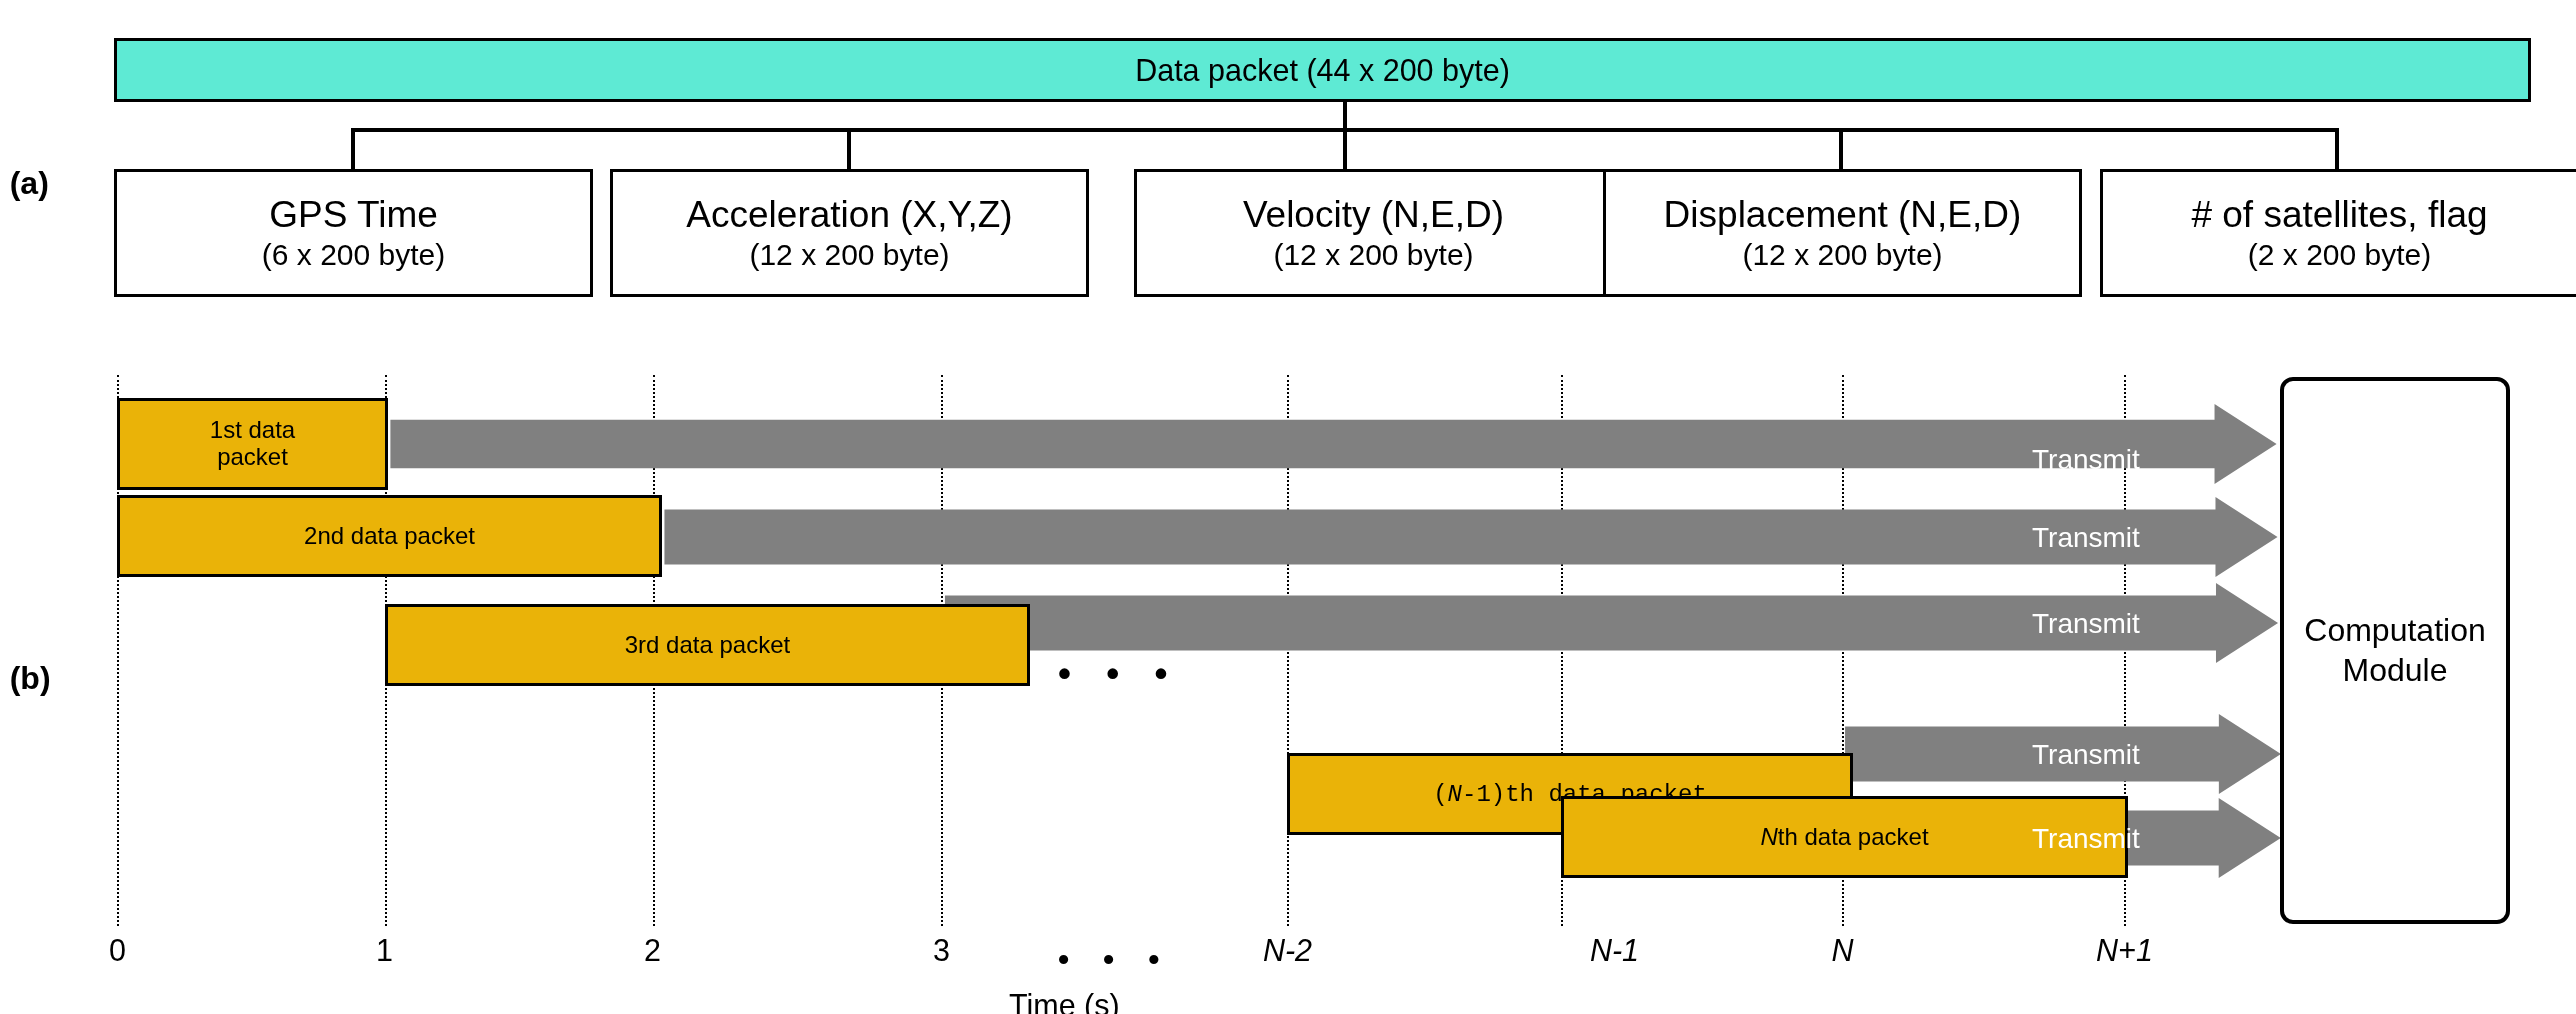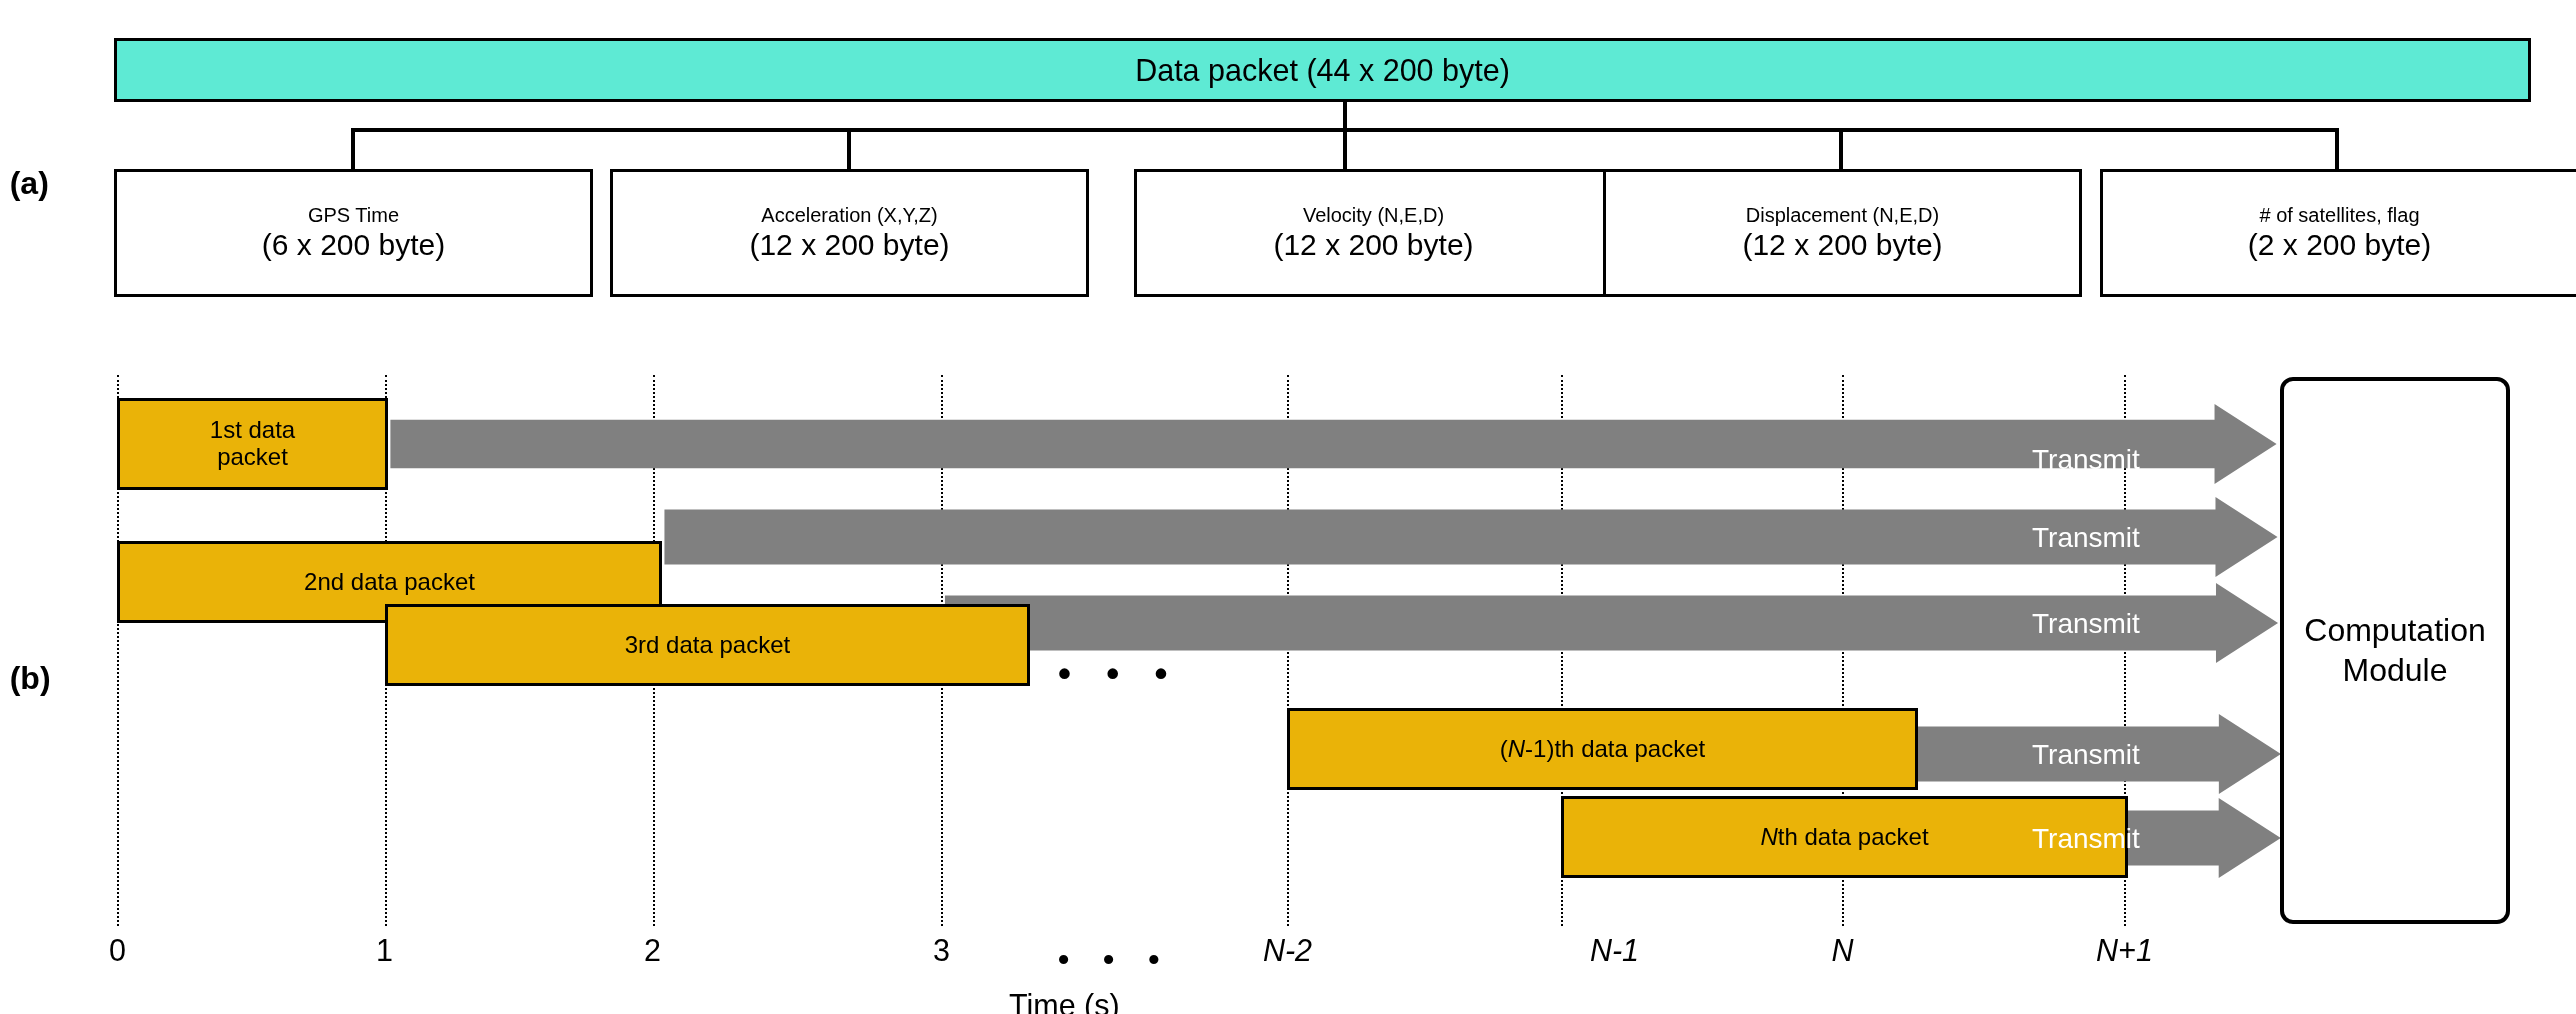--- a/index.html
+++ b/index.html
@@ -30,21 +30,21 @@
   .pkt-box{
     border:3.5px solid #000000;
     background:#ffffff;
     display:flex;
     flex-direction:column;
     align-items:center;
     justify-content:center;
     text-align:center;
     line-height:1.18;
   }
-  .pkt-title{font-size:20px;white-space:nowrap;}
+  .pkt-title{font-size:37px;white-space:nowrap;}
   .pkt-sub{font-size:30px;white-space:nowrap;}
   .root-box{
     border:3.5px solid #000000;
     background:#5eead4;
     display:flex;
     align-items:center;
     justify-content:center;
     font-size:30.5px;
   }
   .bus-h{background:#000000;}
@@ -173,21 +173,21 @@
     <span>1st data</span>
     <span>packet</span>
   </div>
   <div class="transmit-arrow" style="left:385px;top:404px;">
     <svg width="1897" height="80" viewBox="0 0 2735 116" xmlns="http://www.w3.org/2000/svg">
       <polygon points="0,23 2645,23 2645,0 2735,58 2645,116 2645,93 0,93" fill="#808080"></polygon>
     </svg>
   </div>
   <div class="transmit-label" style="left:2032px;top:446px;">Transmit</div>
 
-  <div class="abs packet-bar" style="left:117px;top:495px;width:545px;height:82px;margin-top:46px;">
+  <div class="abs packet-bar" style="left:117px;top:495px;width:545px;height:82px;">
     <span>2nd data packet</span>
   </div>
   <div class="transmit-arrow" style="left:660px;top:497px;">
     <svg width="1622" height="80" viewBox="0 0 2339 116" xmlns="http://www.w3.org/2000/svg">
       <polygon points="0,18 2249,18 2249,0 2339,58 2249,116 2249,98 0,98" fill="#808080"></polygon>
     </svg>
   </div>
   <div class="transmit-label" style="left:2032px;top:524px;">Transmit</div>
 
   <div class="abs packet-bar" style="left:385px;top:604px;width:645px;height:82px;">
@@ -195,21 +195,21 @@
   </div>
   <div class="transmit-arrow" style="left:941px;top:583px;">
     <svg width="1341" height="80" viewBox="0 0 1933 116" xmlns="http://www.w3.org/2000/svg">
       <polygon points="0,18 1843,18 1843,0 1933,58 1843,116 1843,98 0,98" fill="#808080"></polygon>
     </svg>
   </div>
   <div class="transmit-label" style="left:2032px;top:610px;">Transmit</div>
 
   <div class="ellipsis-dots" style="left:1058px;top:655px;">• • •</div>
 
-  <div class="abs packet-bar" style="left:1287px;top:708px;width:631px;height:82px;">
+  <div class="abs packet-bar" style="left:1287px;top:753px;width:566px;height:82px;font-family:Liberation Mono, monospace;">
     <span>(<i>N</i>-1)th data packet</span>
   </div>
   <div class="transmit-arrow" style="left:1844px;top:714px;">
     <svg width="438" height="80" viewBox="0 0 632 116" xmlns="http://www.w3.org/2000/svg">
       <polygon points="0,18 542,18 542,0 632,58 542,116 542,98 0,98" fill="#808080"></polygon>
     </svg>
   </div>
   <div class="transmit-label" style="left:2032px;top:741px;">Transmit</div>
 
   <div class="abs packet-bar" style="left:1561px;top:796px;width:567px;height:82px;">

